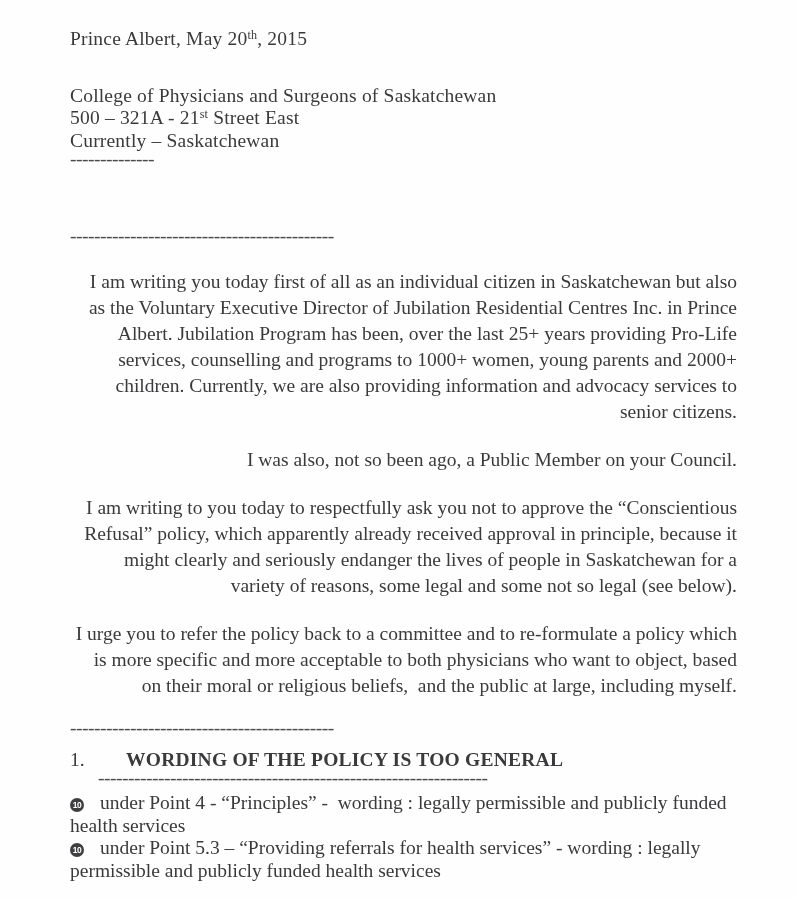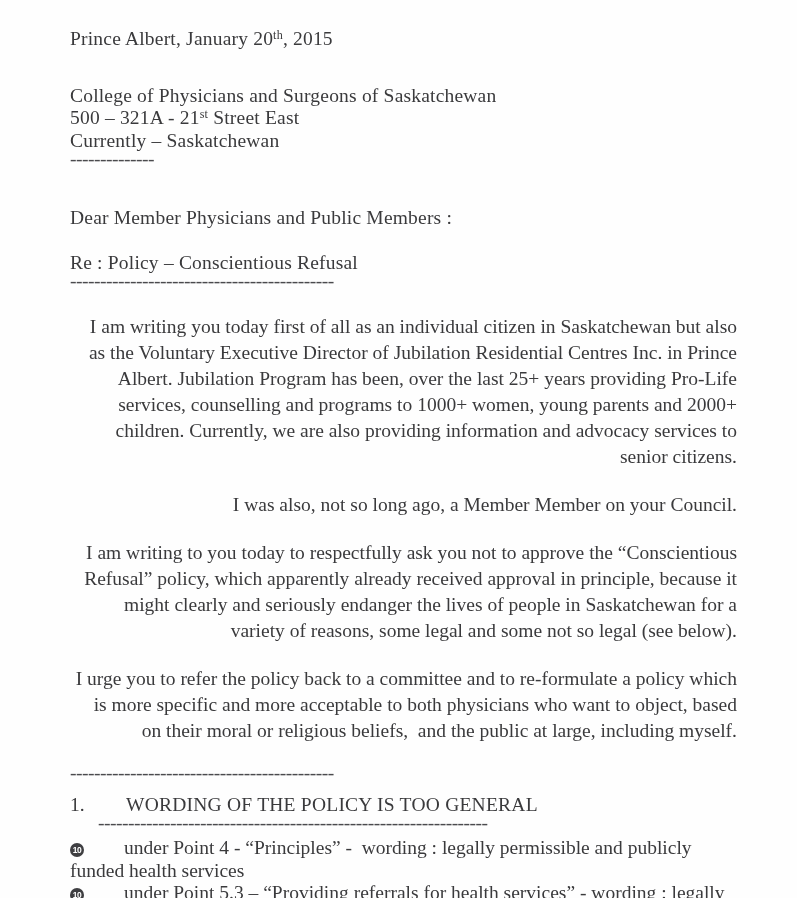--- a/index.html
+++ b/index.html
@@ -63,21 +63,21 @@
     margin-left: 28px;
     max-width: 420px;
   }
 
   .numbered {
     font-size: 19.5px;
     line-height: 23px;
     display: flex;
   }
   .numbered .num { width: 56px; flex: 0 0 56px; }
-  .numbered .heading-text { letter-spacing: 0.012em; }
+  .numbered .heading-text { letter-spacing: 0.012em; font-weight: bold; }
 
   .bullet-item {
     font-size: 19.5px;
     line-height: 22.6px;
     max-width: 672px;
     text-indent: 0;
     white-space: pre-wrap;
   }
   .bullet-glyph {
     display: inline-block;
@@ -86,53 +86,51 @@
     border-radius: 50%;
     background: #3f3f42;
     color: #ffffff;
     font-family: "Liberation Sans", sans-serif;
     font-size: 8.5px;
     line-height: 14px;
     text-align: center;
     vertical-align: 1px;
     letter-spacing: -0.6px;
     font-weight: 700;
-    margin-right: 40px;
+    margin-right: 16px;
   }
 </style>
 </head>
 <body>
 
 <div class="page">
 
-  <div class="line"><span>Prince Albert, January 20</span><sup>th</sup><span>, 2015</span></div>
+  <div class="line"><span>Prince Albert, May 20</span><sup>th</sup><span>, 2015</span></div>
 
   <div class="gap-xl"></div>
 
   <div class="line">College of Physicians and Surgeons of Saskatchewan</div>
   <div class="line"><span>500 – 321A - 21</span><sup>st</sup><span> Street East</span></div>
   <div class="line">Currently – Saskatchewan</div>
   <div class="rule rule-short">--------------</div>
   <div class="gap-xs"></div>
 
   <div class="gap-xl"></div>
 
-  <div class="line">Dear Member Physicians and Public Members :</div>
 
   <div class="gap-md"></div>
 
-  <div class="line">Re : Policy – Conscientious Refusal</div>
   <div class="rule rule-mid">--------------------------------------------</div>
 
   <div class="gap-lg"></div>
 
   <div class="para">I am writing you today first of all as an individual citizen in Saskatchewan but also as the Voluntary Executive Director of Jubilation Residential Centres Inc. in Prince Albert. Jubilation Program has been, over the last 25+ years providing Pro-Life services, counselling and programs to 1000+ women, young parents and 2000+ children. Currently, we are also providing information and advocacy services to senior citizens.</div>
   <div class="gap-md"></div>
 
-  <div class="para">I was also, not so long ago, a Member Member on your Council.</div>
+  <div class="para">I was also, not so been ago, a Public Member on your Council.</div>
   <div class="gap-md"></div>
 
   <div class="para">I am writing to you today to respectfully ask you not to approve the “Conscientious Refusal” policy, which apparently already received approval in principle, because it might clearly and seriously endanger the lives of people in Saskatchewan for a variety of reasons, some legal and some not so legal (see below).</div>
   <div class="gap-md"></div>
 
   <div class="para">I urge you to refer the policy back to a committee and to re-formulate a policy which is more specific and more acceptable to both physicians who want to object, based on their moral or religious beliefs,  and the public at large, including myself.</div>
 
   <div class="gap-md"></div>
 
   <div class="rule rule-args">--------------------------------------------</div>

